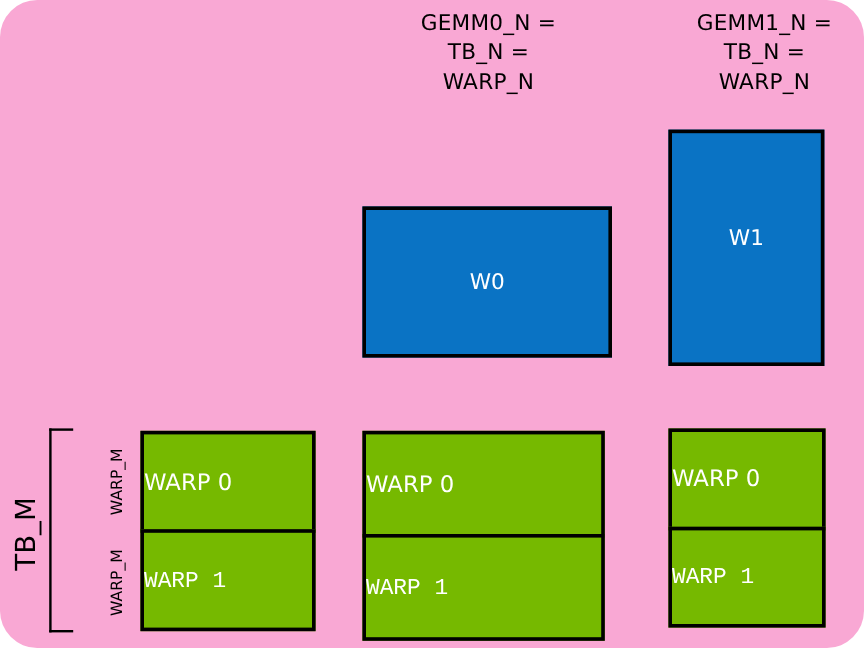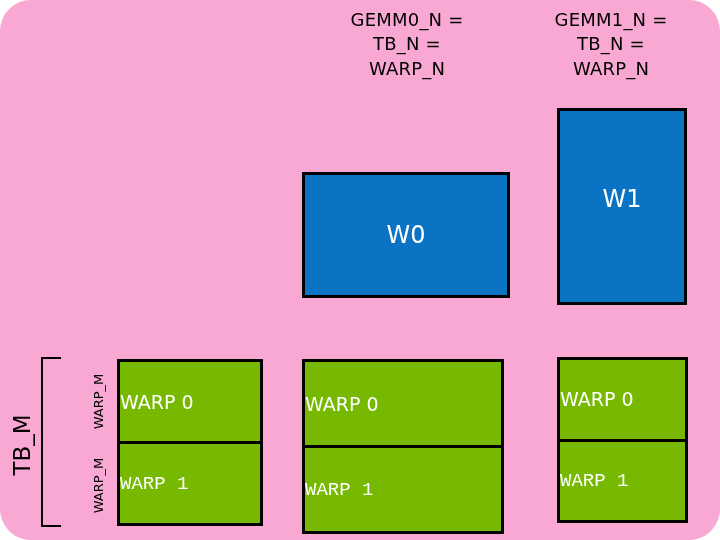--- a/index.html
+++ b/index.html
@@ -21,30 +21,30 @@
   .col-header {
     position: absolute;
     text-align: center;
     font-size: 18px;
     line-height: 1.35;
     color: #000000;
     white-space: pre-line;
     letter-spacing: 0.2px;
   }
   #header-gemm0 { left: 302px; top: 8px;  width: 210px; }
-  #header-gemm1 { left: 544px; top: 8px;  width: 134px; }
+  #header-gemm1 { left: 570px; top: 8px;  width: 134px; }
 
   
   .blue-box {
     position: absolute;
     background: #0a73c4;
     border: 3px solid #000000;
     box-sizing: border-box;
     color: #ffffff;
-    font-size: 24px;
+    font-size: 18px;
     display: flex;
     align-items: center;
     justify-content: center;
   }
   #blue-w0 { left: 302px; top: 172px; width: 208px; height: 126px; }
   #blue-w1 { left: 557px; top: 108px; width: 130px; height: 197px; }
   
   #blue-w1 .box-label { transform: translateY(-8px); }
 
   

